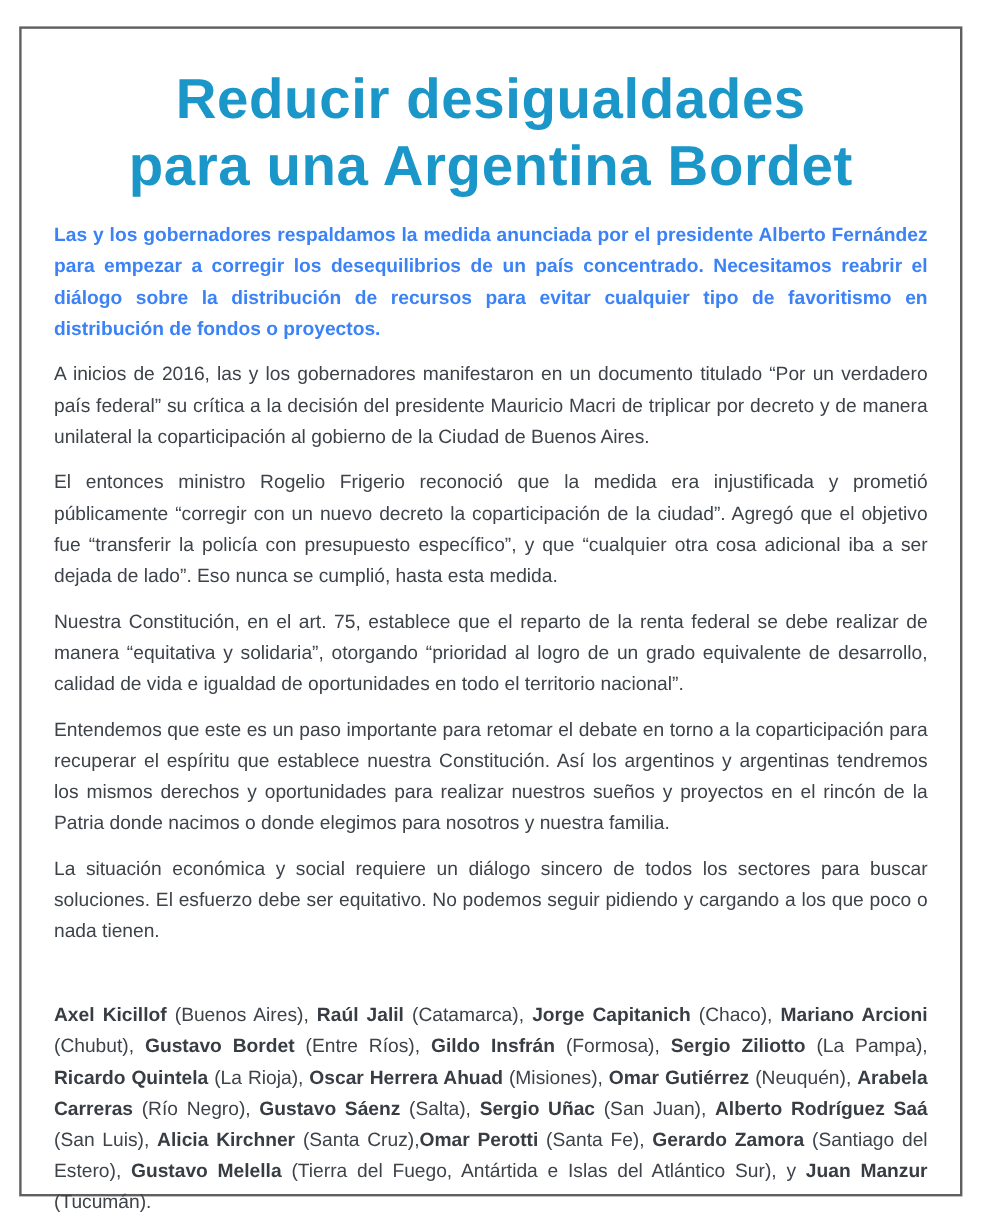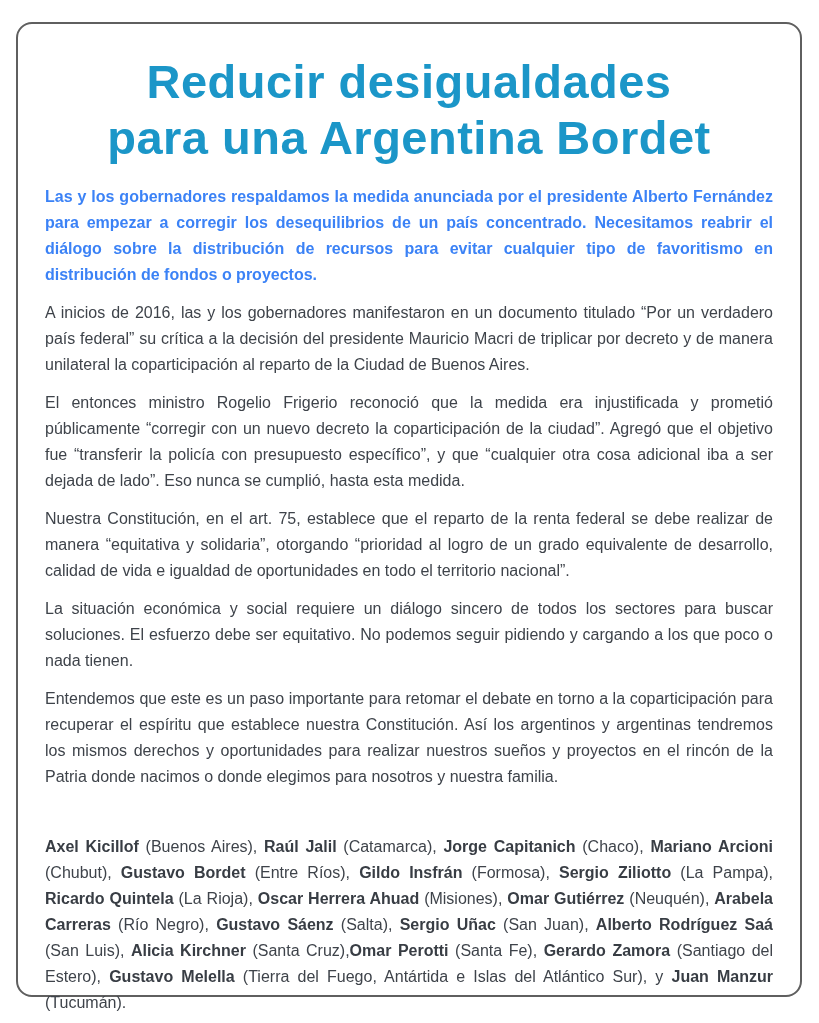--- a/index.html
+++ b/index.html
@@ -47,27 +47,27 @@
     margin-bottom: 0;
   }
   .signatories strong {
     font-weight: bold;
     color: #383d44;
   }
 </style>
 </head>
 <body>
 
-<div class="page" style="border-color: rgb(95, 95, 95); border-radius: 16px;">
+<div class="page" style="border-color: rgb(95, 95, 95);">
   <h1 class="doc-title" style="color: rgb(27, 150, 200);">
     <span>Reducir desigualdades</span><br>
     <span>para una Argentina Bordet</span>
   </h1>
 
   <p class="para lead">Las y los gobernadores respaldamos la medida anunciada por el presidente Alberto Fernández para empezar a corregir los desequilibrios de un país concentrado. Necesitamos reabrir el diálogo sobre la distribución de recursos para evitar cualquier tipo de favoritismo en distribución de fondos o proyectos.</p>
-  <p class="para">A inicios de 2016, las y los gobernadores manifestaron en un documento titulado “Por un verdadero país federal” su crítica a la decisión del presidente Mauricio Macri de triplicar por decreto y de manera unilateral la coparticipación al reparto de la Ciudad de Buenos Aires.</p>
+  <p class="para">A inicios de 2016, las y los gobernadores manifestaron en un documento titulado “Por un verdadero país federal” su crítica a la decisión del presidente Mauricio Macri de triplicar por decreto y de manera unilateral la coparticipación al gobierno de la Ciudad de Buenos Aires.</p>
   <p class="para">El entonces ministro Rogelio Frigerio reconoció que la medida era injustificada y prometió públicamente “corregir con un nuevo decreto la coparticipación de la ciudad”. Agregó que el objetivo fue “transferir la policía con presupuesto específico”, y que “cualquier otra cosa adicional iba a ser dejada de lado”. Eso nunca se cumplió, hasta esta medida.</p>
   <p class="para">Nuestra Constitución, en el art. 75, establece que el reparto de la renta federal se debe realizar de manera “equitativa y solidaria”, otorgando “prioridad al logro de un grado equivalente de desarrollo, calidad de vida e igualdad de oportunidades en todo el territorio nacional”.</p>
+  <p class="para">Entendemos que este es un paso importante para retomar el debate en torno a la coparticipación para recuperar el espíritu que establece nuestra Constitución. Así los argentinos y argentinas tendremos los mismos derechos y oportunidades para realizar nuestros sueños y proyectos en el rincón de la Patria donde nacimos o donde elegimos para nosotros y nuestra familia.</p>
   <p class="para">La situación económica y social requiere un diálogo sincero de todos los sectores para buscar soluciones. El esfuerzo debe ser equitativo. No podemos seguir pidiendo y cargando a los que poco o nada tienen.</p>
-  <p class="para">Entendemos que este es un paso importante para retomar el debate en torno a la coparticipación para recuperar el espíritu que establece nuestra Constitución. Así los argentinos y argentinas tendremos los mismos derechos y oportunidades para realizar nuestros sueños y proyectos en el rincón de la Patria donde nacimos o donde elegimos para nosotros y nuestra familia.</p>
 
   <p class="para signatories"><strong>Axel Kicillof</strong> (Buenos Aires), <strong>Raúl Jalil</strong> (Catamarca), <strong>Jorge Capitanich</strong> (Chaco), <strong>Mariano Arcioni</strong> (Chubut), <strong>Gustavo Bordet</strong> (Entre Ríos), <strong>Gildo Insfrán</strong> (Formosa), <strong>Sergio Ziliotto</strong> (La Pampa), <strong>Ricardo Quintela</strong> (La Rioja), <strong>Oscar Herrera Ahuad</strong> (Misiones), <strong>Omar Gutiérrez</strong> (Neuquén), <strong>Arabela Carreras</strong> (Río Negro), <strong>Gustavo Sáenz</strong> (Salta), <strong>Sergio Uñac</strong> (San Juan),  <strong>Alberto Rodríguez Saá</strong> (San Luis), <strong>Alicia Kirchner</strong> (Santa Cruz),<strong>Omar Perotti</strong> (Santa Fe), <strong>Gerardo Zamora</strong> (Santiago del Estero), <strong>Gustavo Melella</strong> (Tierra del Fuego, Antártida e Islas del Atlántico Sur), y <strong>Juan Manzur</strong> (Tucumán).</p>
 </div>
 
 </body></html>

